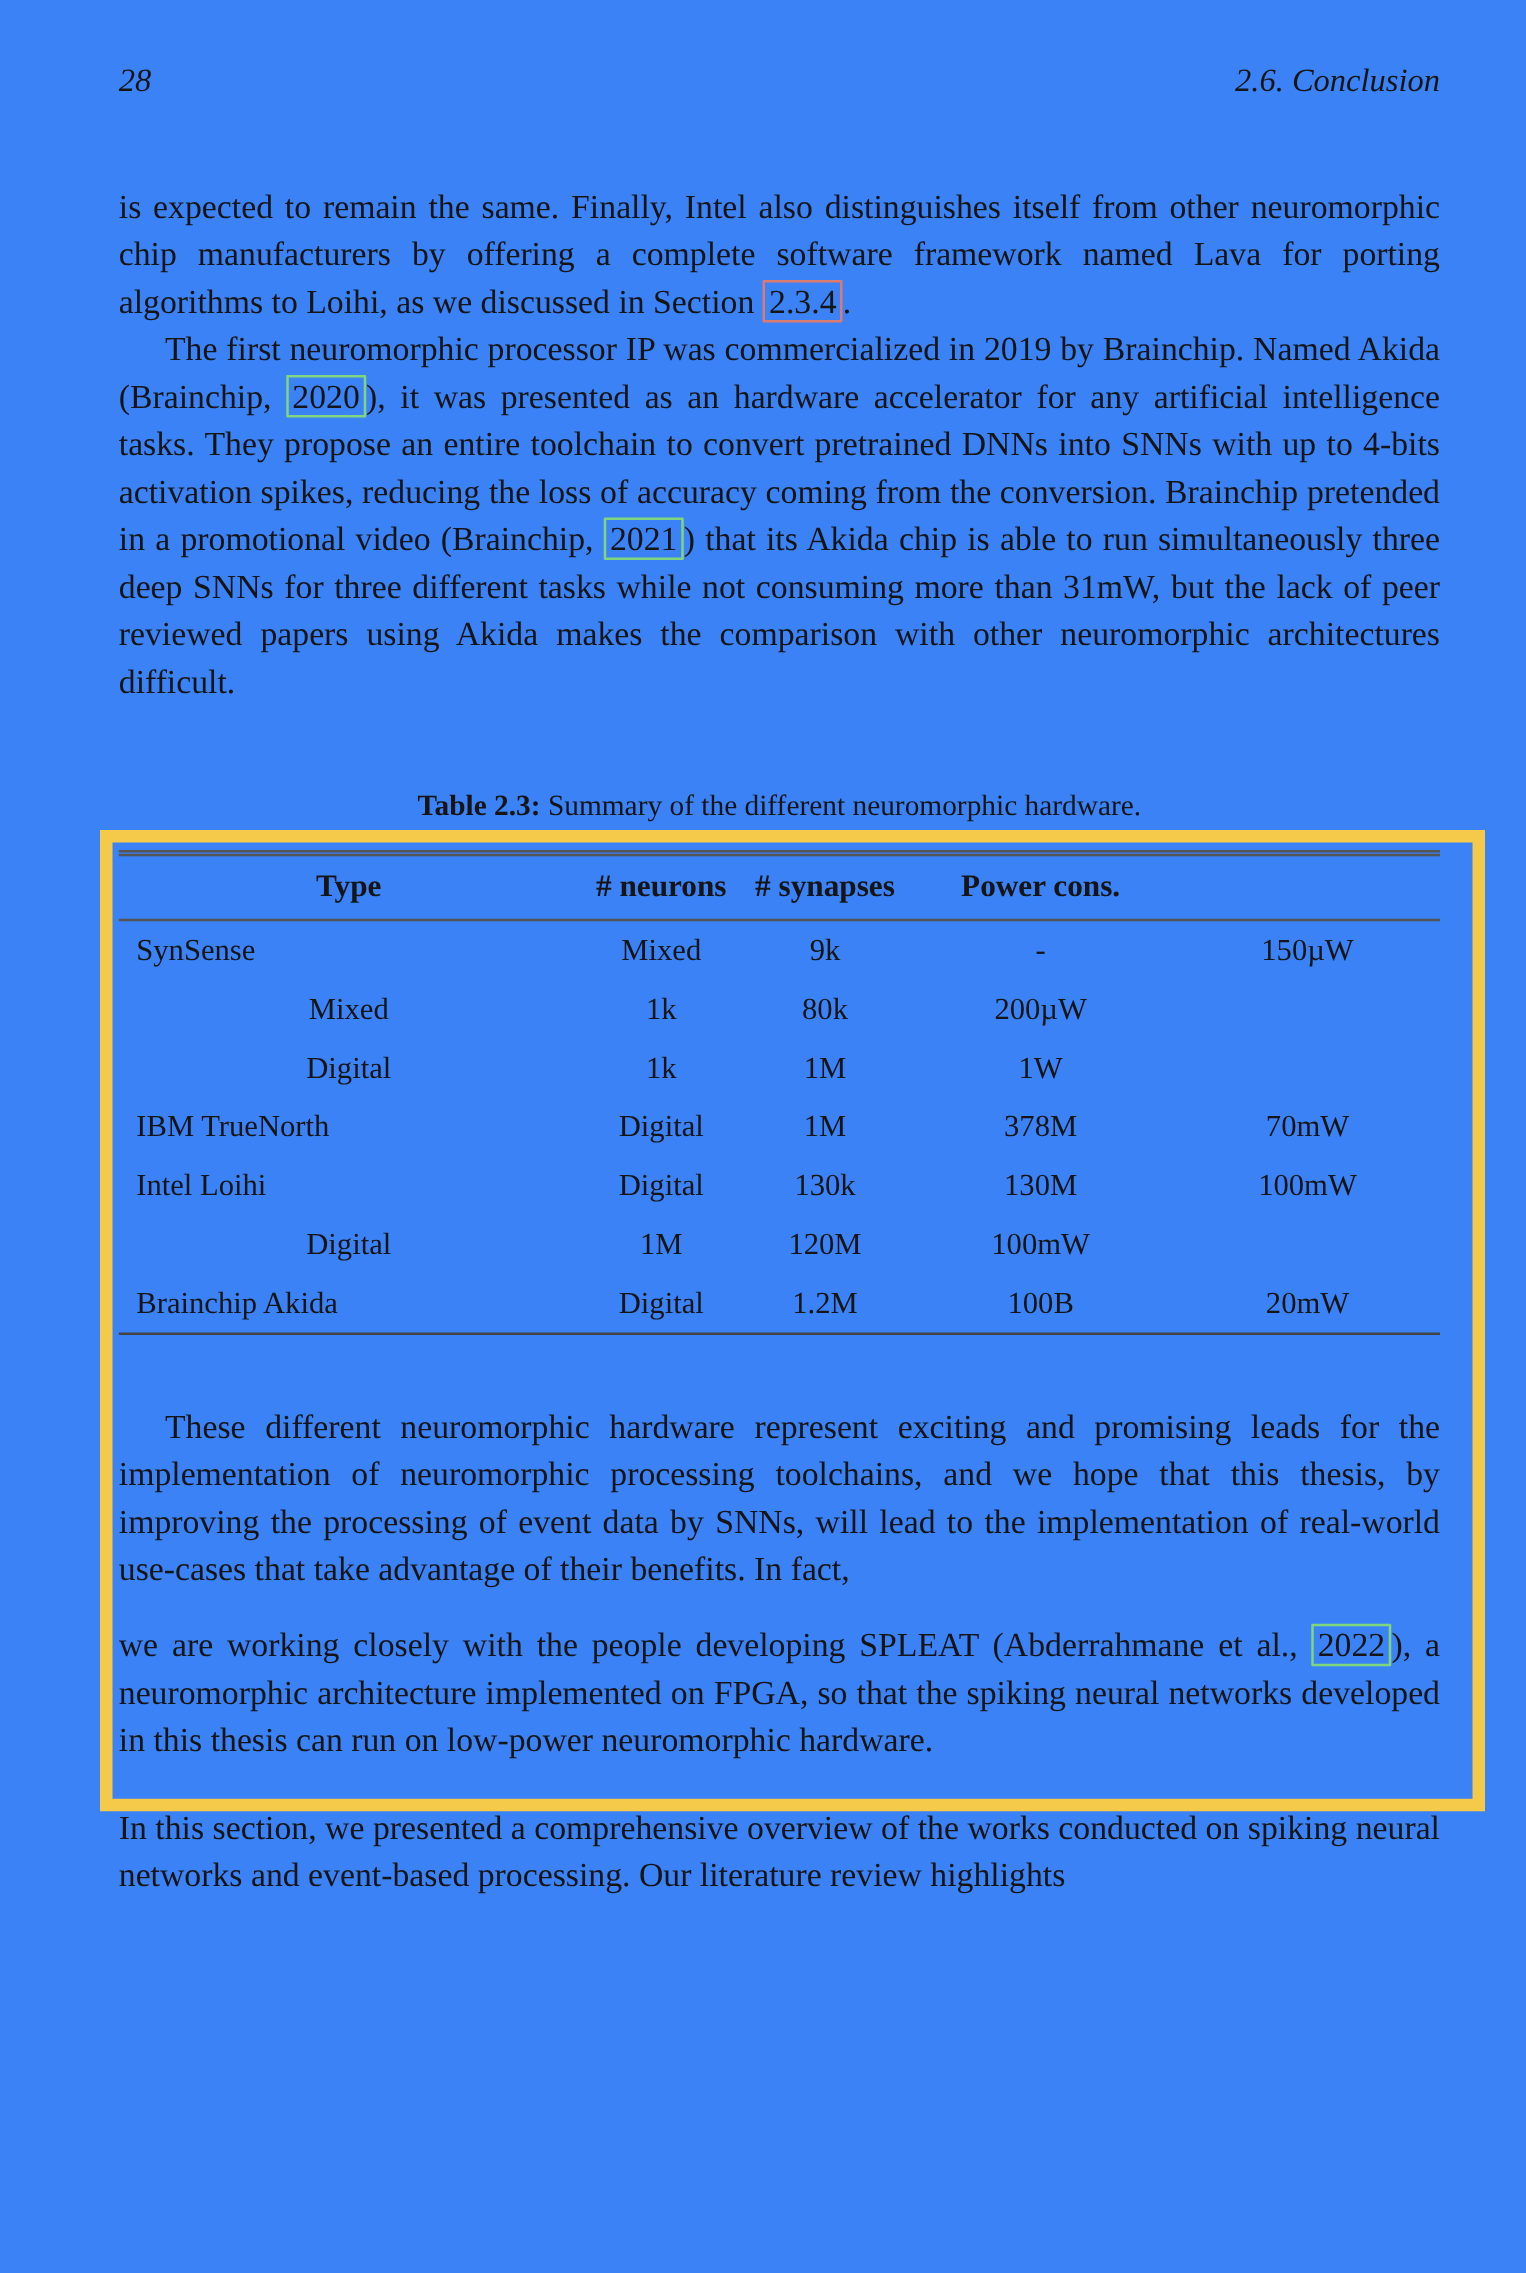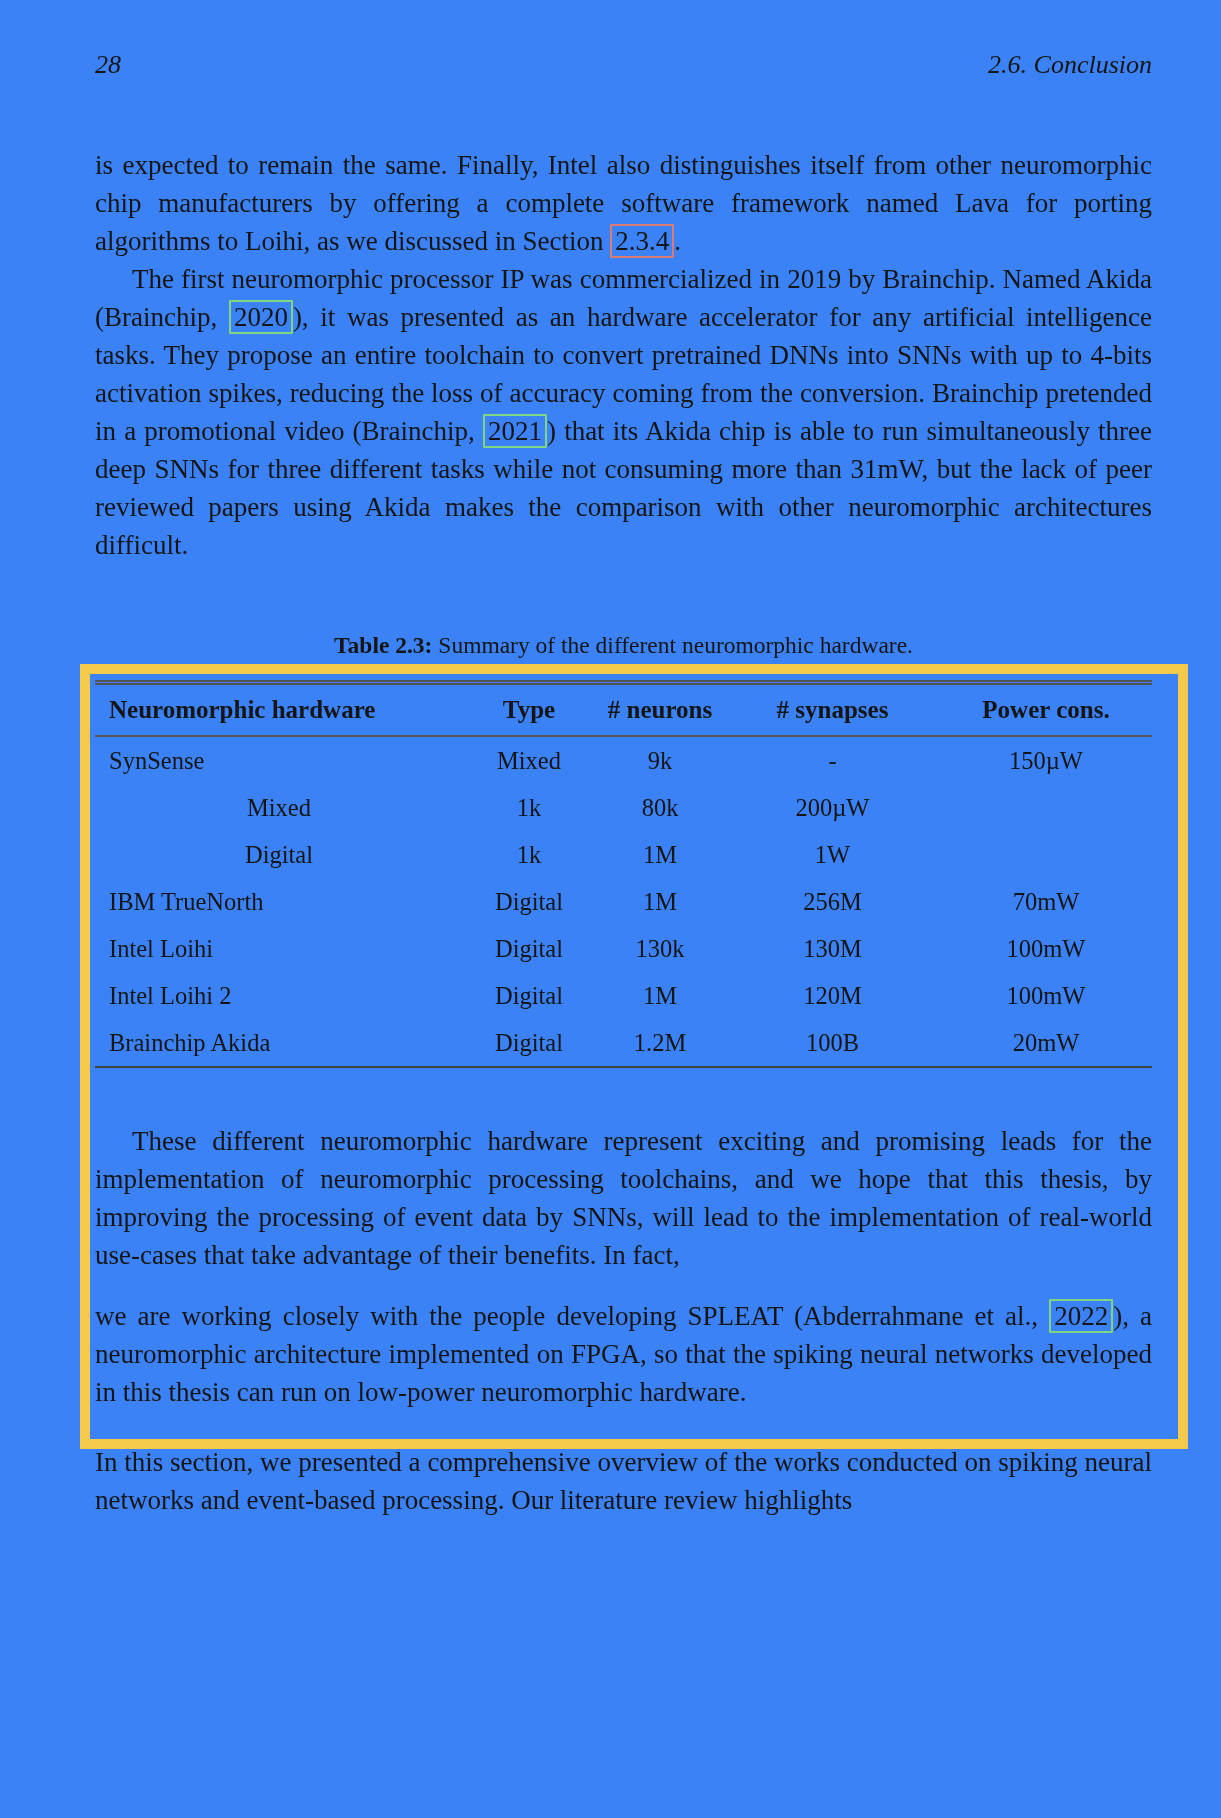--- a/index.html
+++ b/index.html
@@ -97,21 +97,20 @@
 
     <p class="noindent p1"><span>is expected to remain the same. Finally, Intel also distinguishes itself from other neuromorphic chip manufacturers by offering a complete software framework named Lava for porting algorithms to Loihi, as we discussed in Section </span><span class="refbox red">2.3.4</span><span>.</span></p>
 
     <p class="para p2"><span>The first neuromorphic processor IP was commercialized in 2019 by Brainchip. Named Akida (Brainchip, </span><span class="refbox green">2020</span><span>), it was presented as an hardware accelerator for any artificial intelligence tasks. They propose an entire toolchain to convert pretrained DNNs into SNNs with up to 4-bits activation spikes, reducing the loss of accuracy coming from the conversion. Brainchip pretended in a promotional video (Brainchip, </span><span class="refbox green">2021</span><span>) that its Akida chip is able to run simultaneously three deep SNNs for three different tasks while not consuming more than 31mW, but the lack of peer reviewed papers using Akida makes the comparison with other neuromorphic architectures difficult.</span></p>
 
 
     <div class="caption"><b>Table 2.3:</b><span> Summary of the different neuromorphic hardware.</span></div>
 
     <div class="tbl">
       <div class="tbl-header">
-        <div class="cell-left">Neuromorphic hardware</div>
         <div class="cell-c">Type</div>
         <div class="cell-c"># neurons</div>
         <div class="cell-c"># synapses</div>
         <div class="cell-c">Power cons.</div>
       </div>
       <div class="tbl-row">
         <div class="cell-left">SynSense</div>
         <div class="cell-c">Mixed</div>
         <div class="cell-c">9k</div>
         <div class="cell-c">-</div>
@@ -126,32 +125,31 @@
       <div class="tbl-row">
         <div class="cell-c">Digital</div>
         <div class="cell-c">1k</div>
         <div class="cell-c">1M</div>
         <div class="cell-c">1W</div>
       </div>
       <div class="tbl-row">
         <div class="cell-left">IBM TrueNorth</div>
         <div class="cell-c">Digital</div>
         <div class="cell-c">1M</div>
-        <div class="cell-c">256M</div>
+        <div class="cell-c">378M</div>
         <div class="cell-c">70mW</div>
       </div>
       <div class="tbl-row">
         <div class="cell-left">Intel Loihi</div>
         <div class="cell-c">Digital</div>
         <div class="cell-c">130k</div>
         <div class="cell-c">130M</div>
         <div class="cell-c">100mW</div>
       </div>
       <div class="tbl-row">
-        <div class="cell-left">Intel Loihi 2</div>
         <div class="cell-c">Digital</div>
         <div class="cell-c">1M</div>
         <div class="cell-c">120M</div>
         <div class="cell-c">100mW</div>
       </div>
       <div class="tbl-row">
         <div class="cell-left">Brainchip Akida</div>
         <div class="cell-c">Digital</div>
         <div class="cell-c">1.2M</div>
         <div class="cell-c">100B</div>

